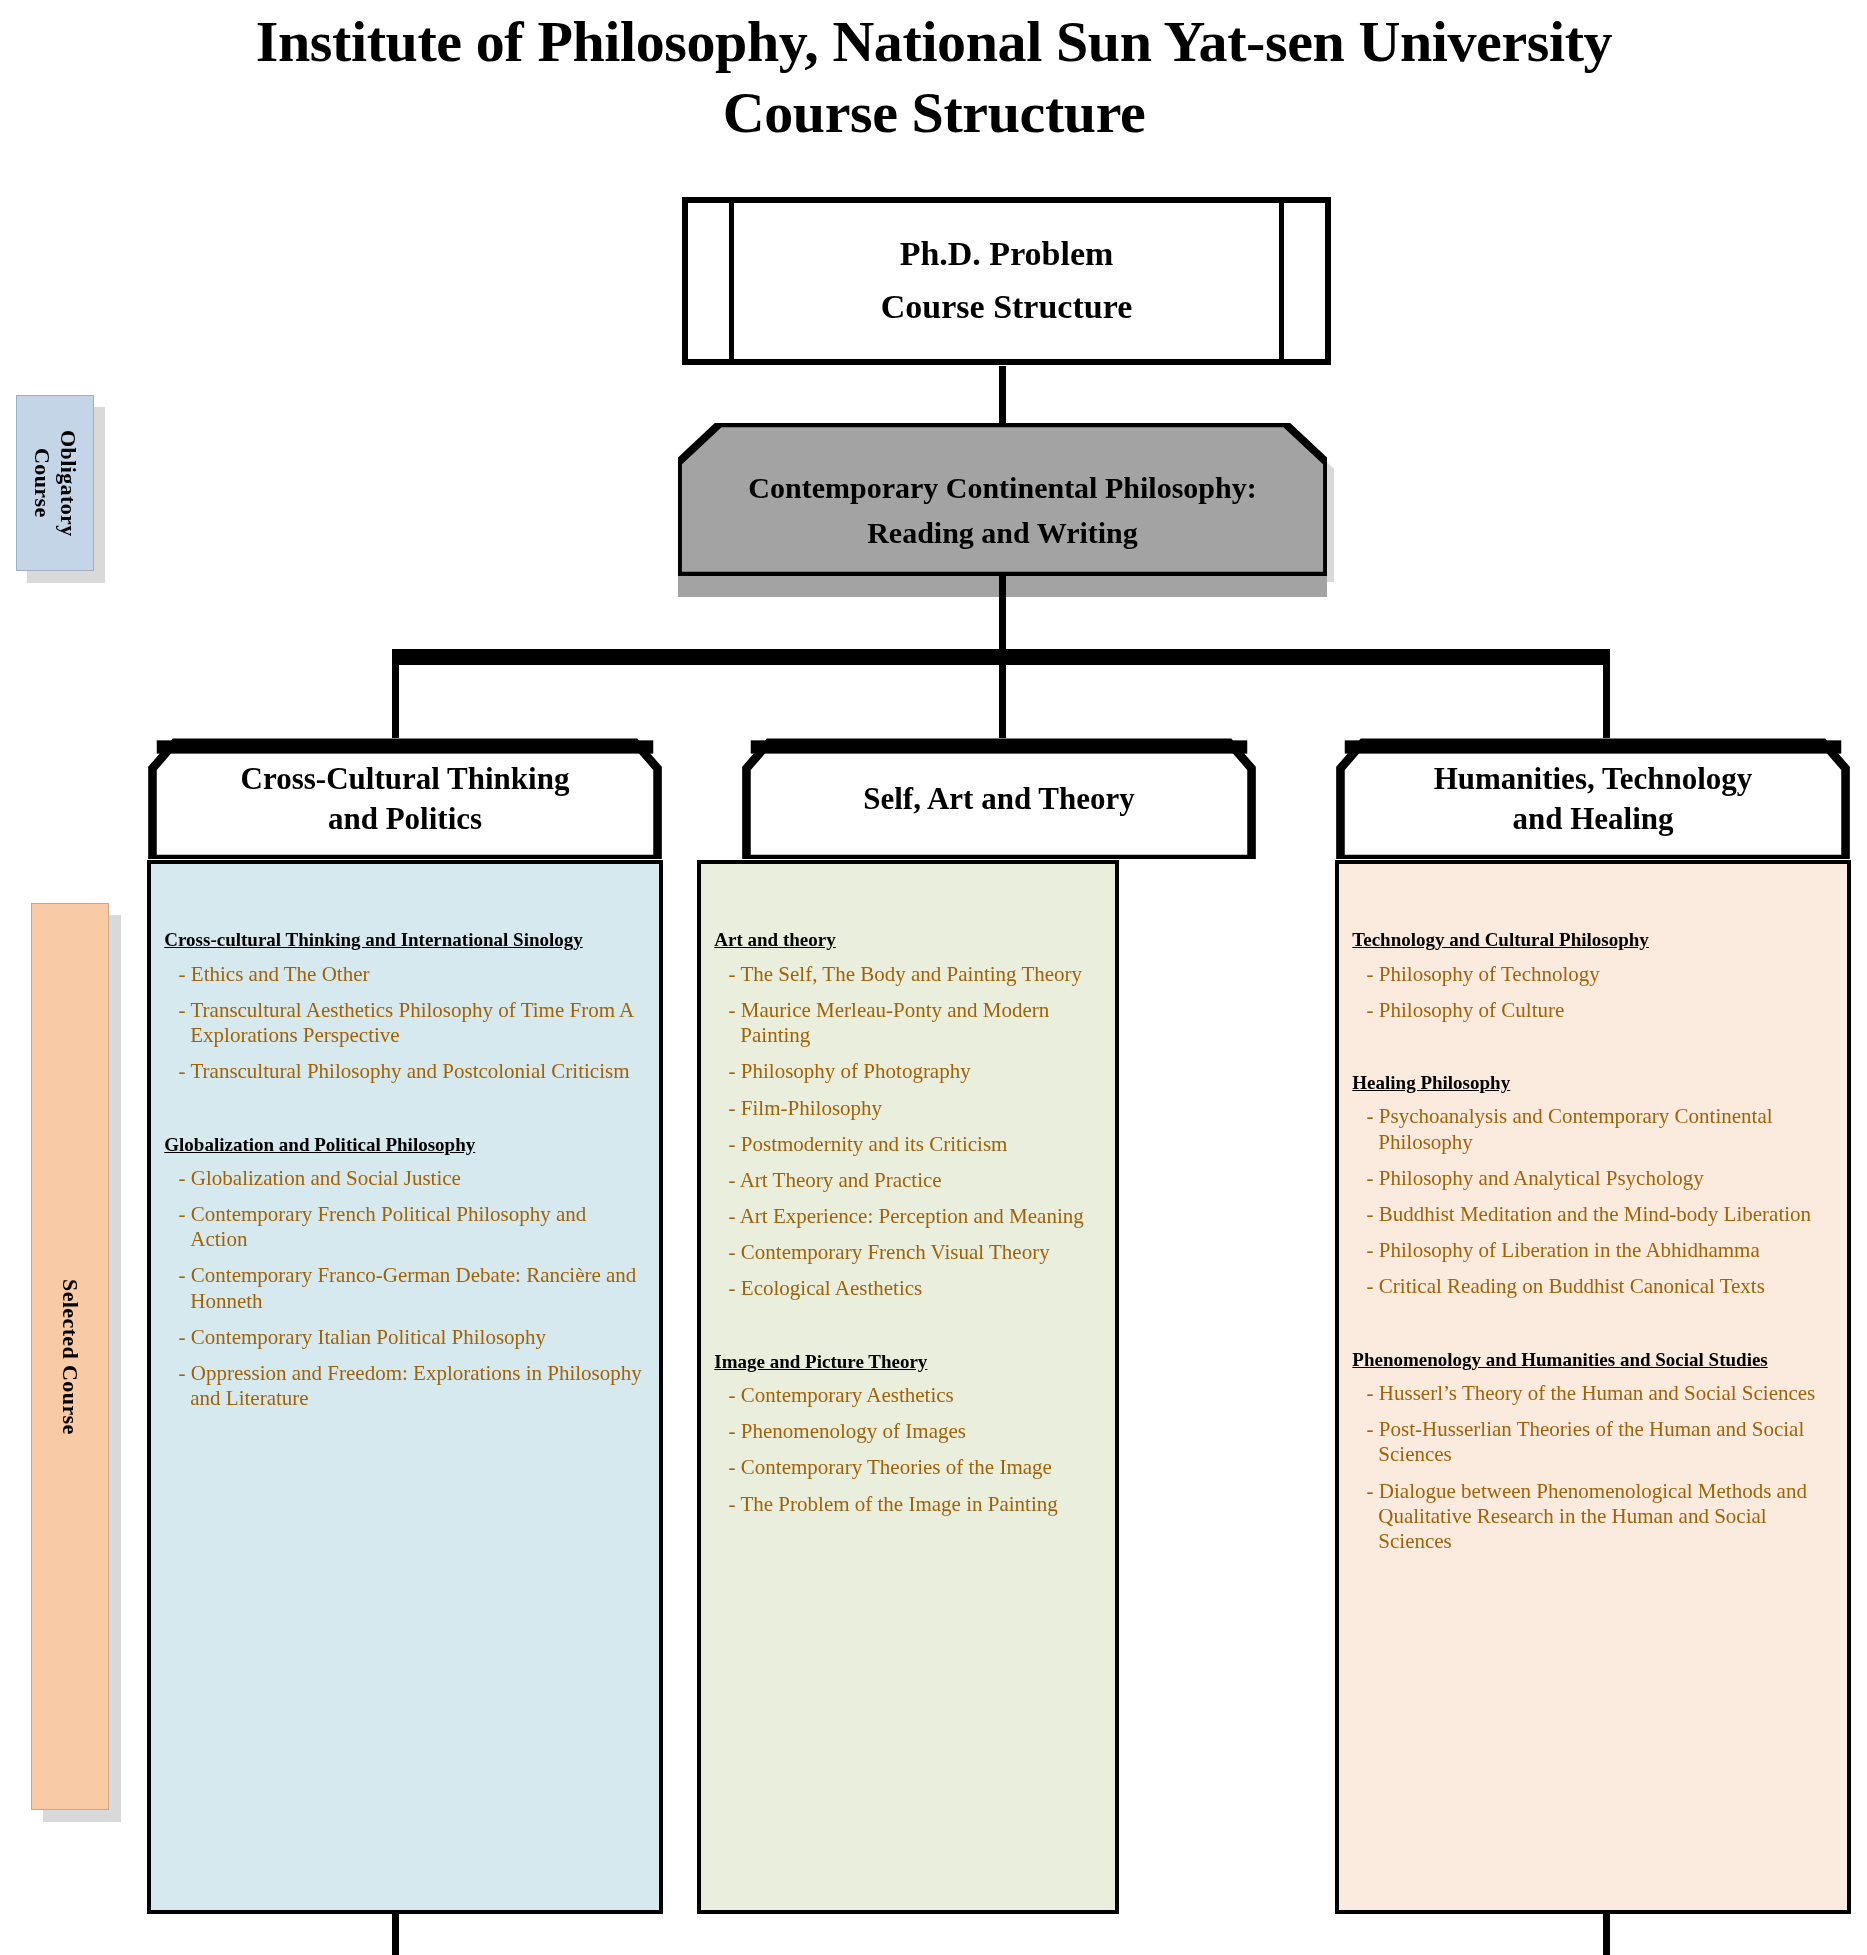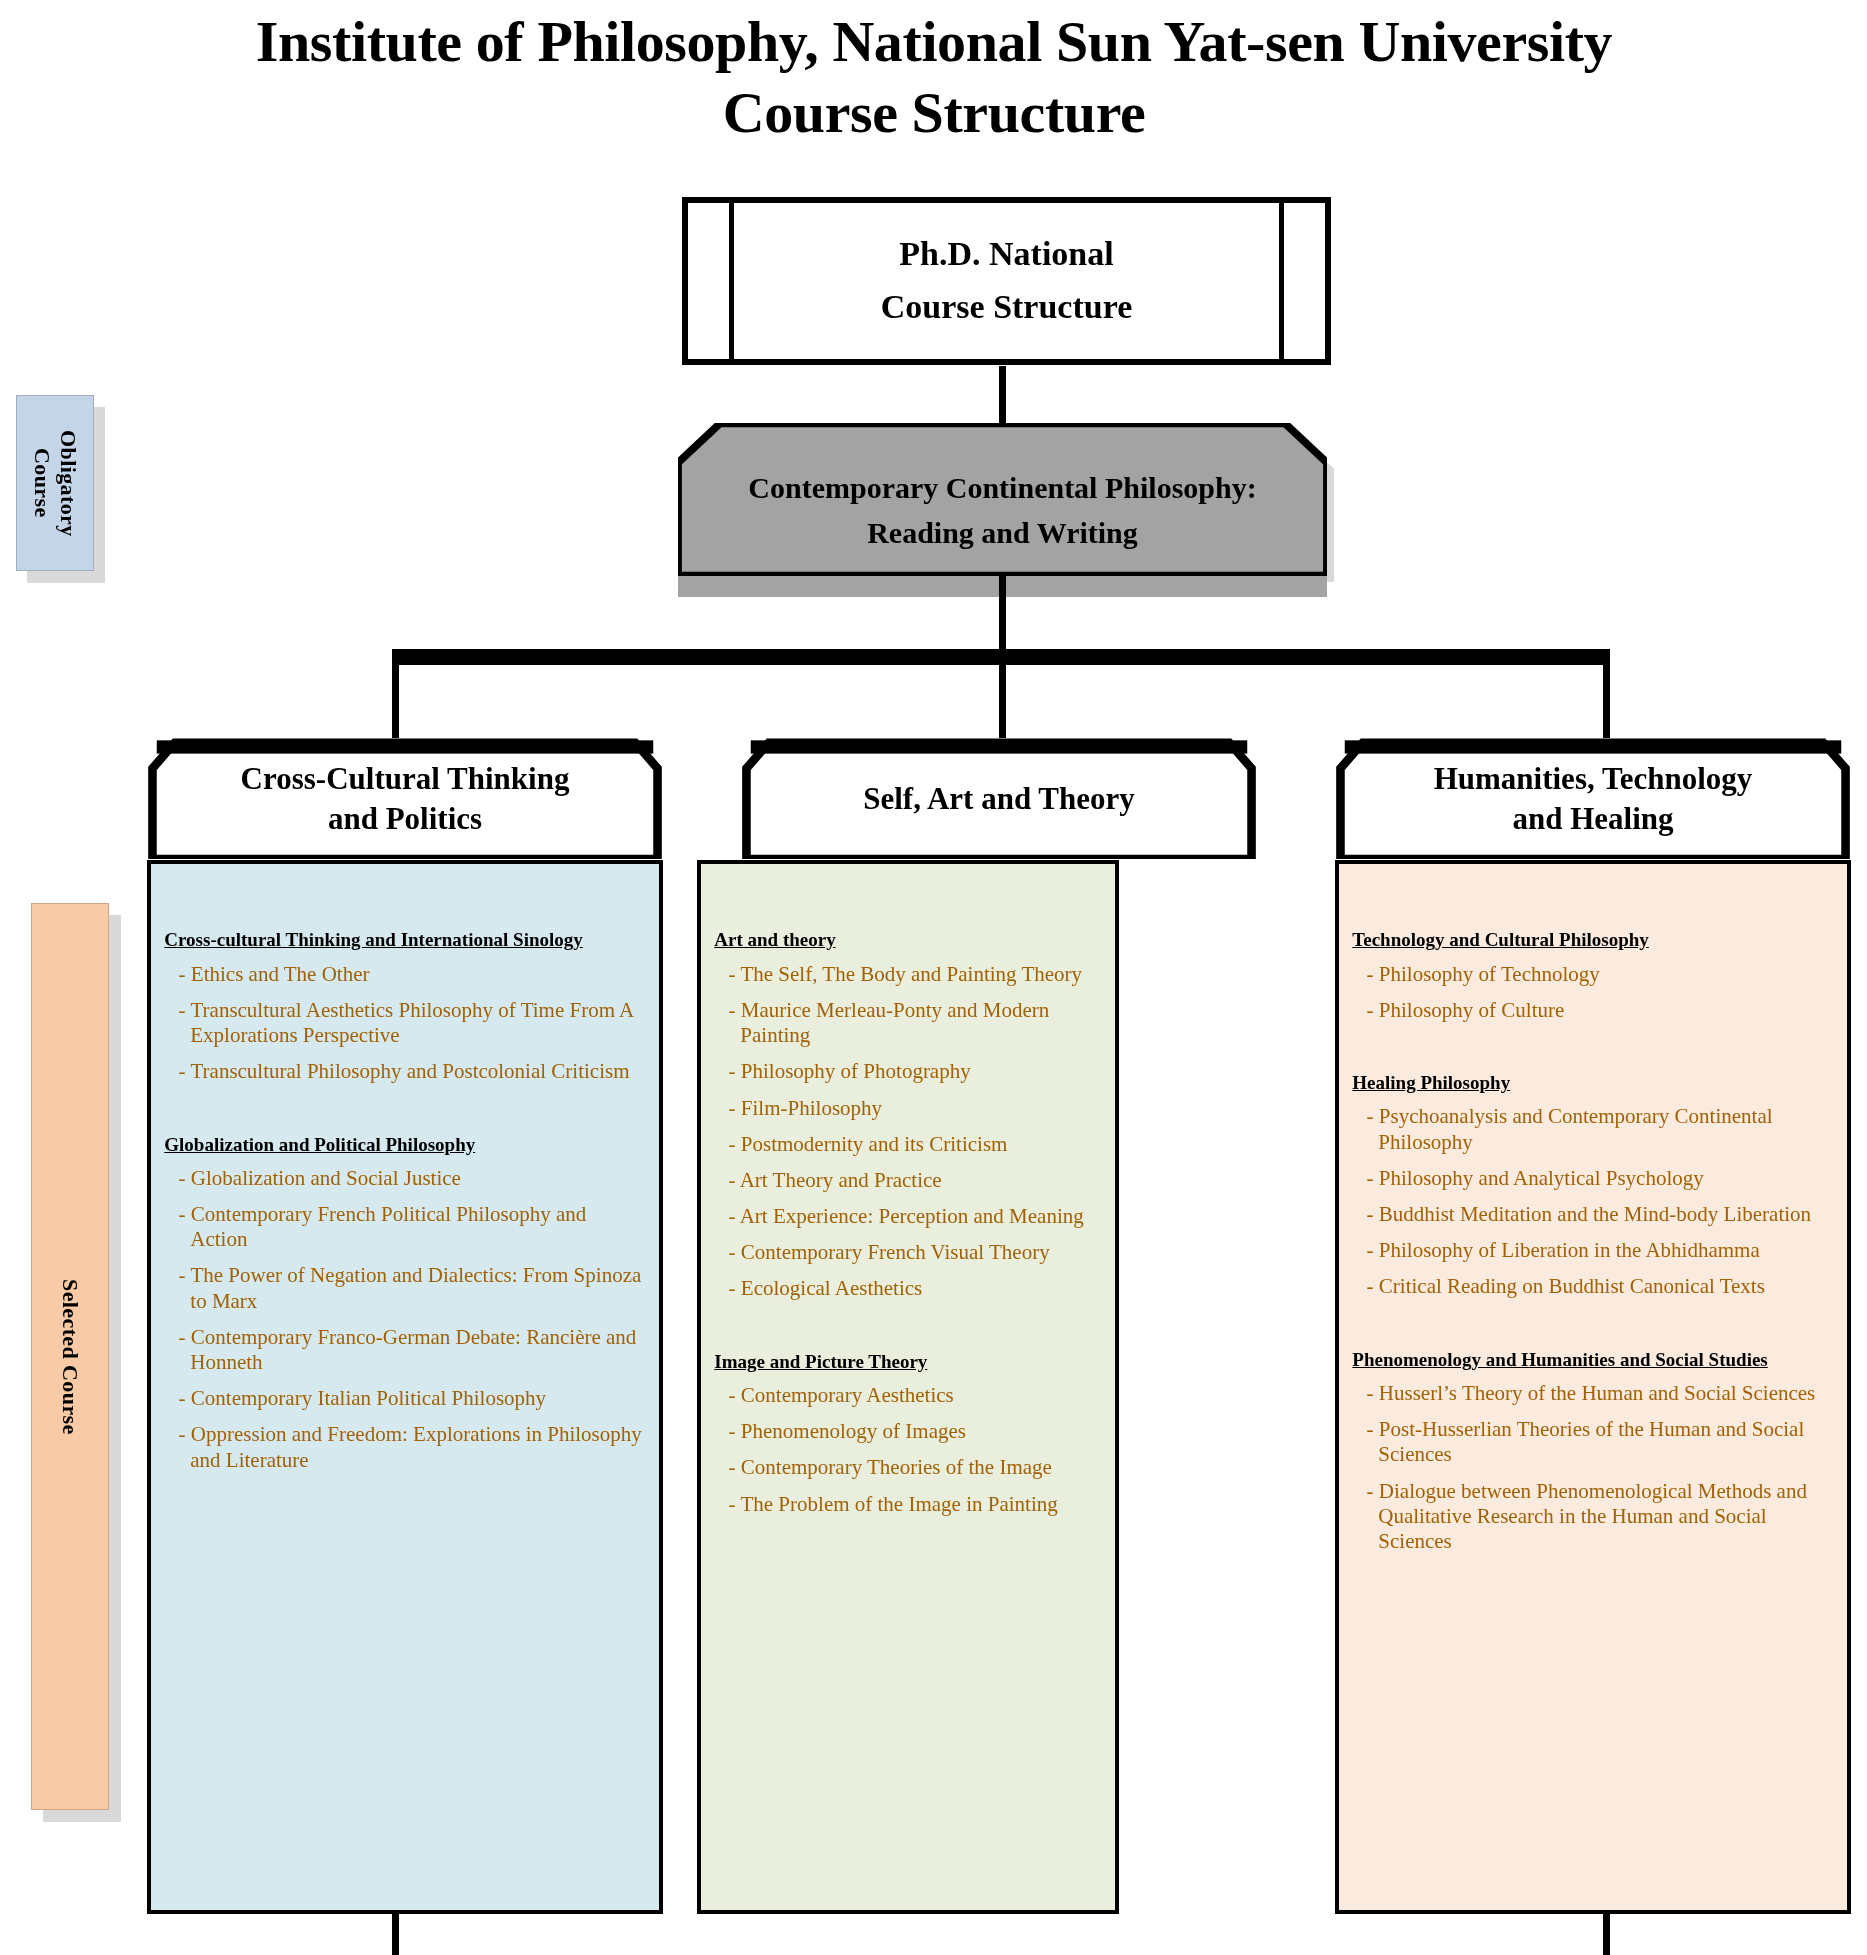--- a/index.html
+++ b/index.html
@@ -97,21 +97,21 @@
 
 <div class="page">
 
   <div id="title">
     <div>Institute of Philosophy, National Sun Yat-sen University</div>
     <div>Course Structure</div>
   </div>
 
   <div id="phd-box">
     <div id="phd-inner">
-      <div>Ph.D. National</div>
+      <div>Ph.D. Problem</div>
       <div>Course Structure</div>
     </div>
   </div>
 
   <div class="bar" style="left:999px;top:366px;width:7px;height:59px;"></div>
 
   <div id="oblig-shadow"></div>
   <div id="oblig-box">
     <div>Contemporary Continental Philosophy:</div>
     <div>Reading and Writing</div>
@@ -138,21 +138,20 @@
   <div class="grp">
         <div class="grp-title">Cross-cultural Thinking and International Sinology</div>
         <div class="crs">- Ethics and The Other</div>
         <div class="crs">- Transcultural Aesthetics Philosophy of Time From A Explorations Perspective</div>
         <div class="crs">- Transcultural Philosophy and Postcolonial Criticism</div>
       </div>
       <div class="grp">
         <div class="grp-title">Globalization and Political Philosophy</div>
         <div class="crs">- Globalization and Social Justice</div>
         <div class="crs">- Contemporary French  Political Philosophy and Action</div>
-        <div class="crs">- The Power of Negation and Dialectics: From Spinoza to Marx</div>
         <div class="crs">- Contemporary Franco-German Debate: Rancière and Honneth</div>
         <div class="crs">- Contemporary Italian Political Philosophy</div>
         <div class="crs">- Oppression and Freedom: Explorations in Philosophy and Literature</div>
       </div>
     </div>
 
   <div class="col-head" style="left:741px;top:738px;width:516px;height:121px;">
     <svg class="col-head-svg" width="516" height="121" viewBox="0 0 1320 310">
       <polygon points="13,310 13,78 70,12 1250,12 1307,78 1307,310" fill="#ffffff" stroke="#000" stroke-width="22"></polygon>
       <rect x="24" y="6" width="1272" height="34" fill="#000"></rect>

